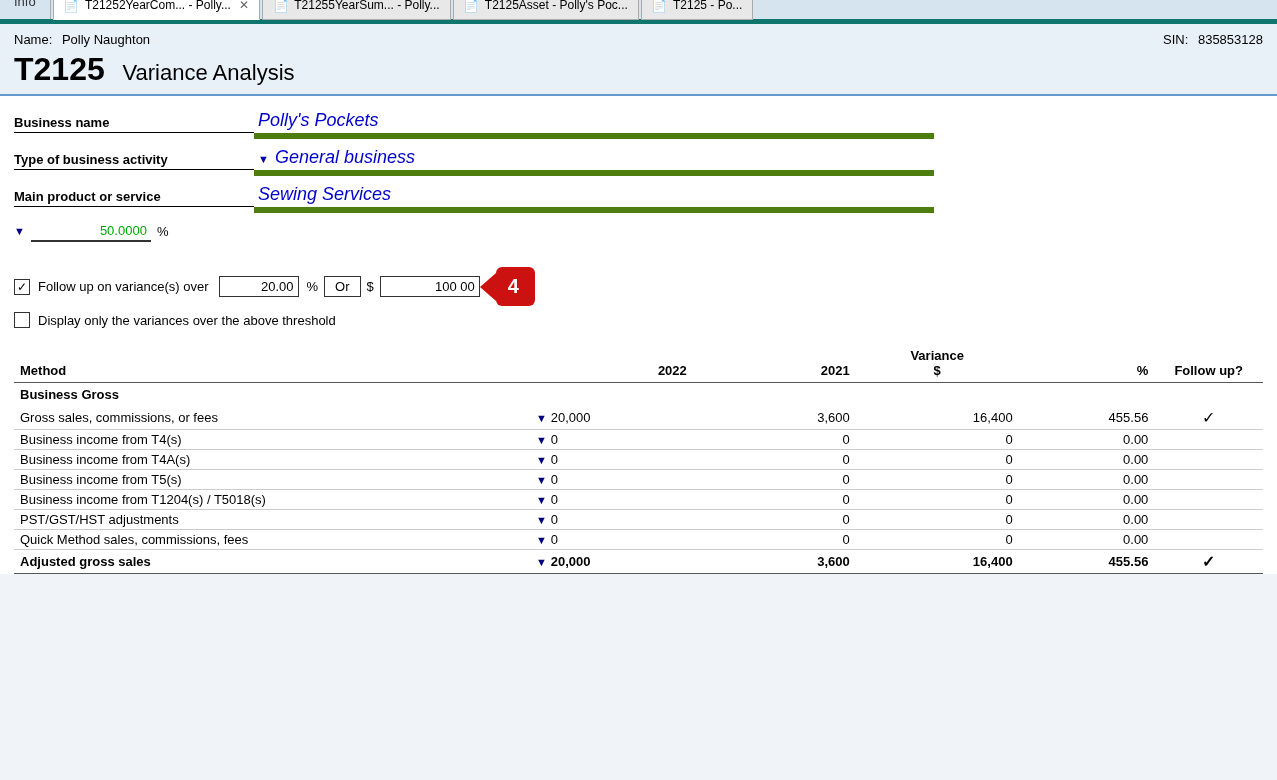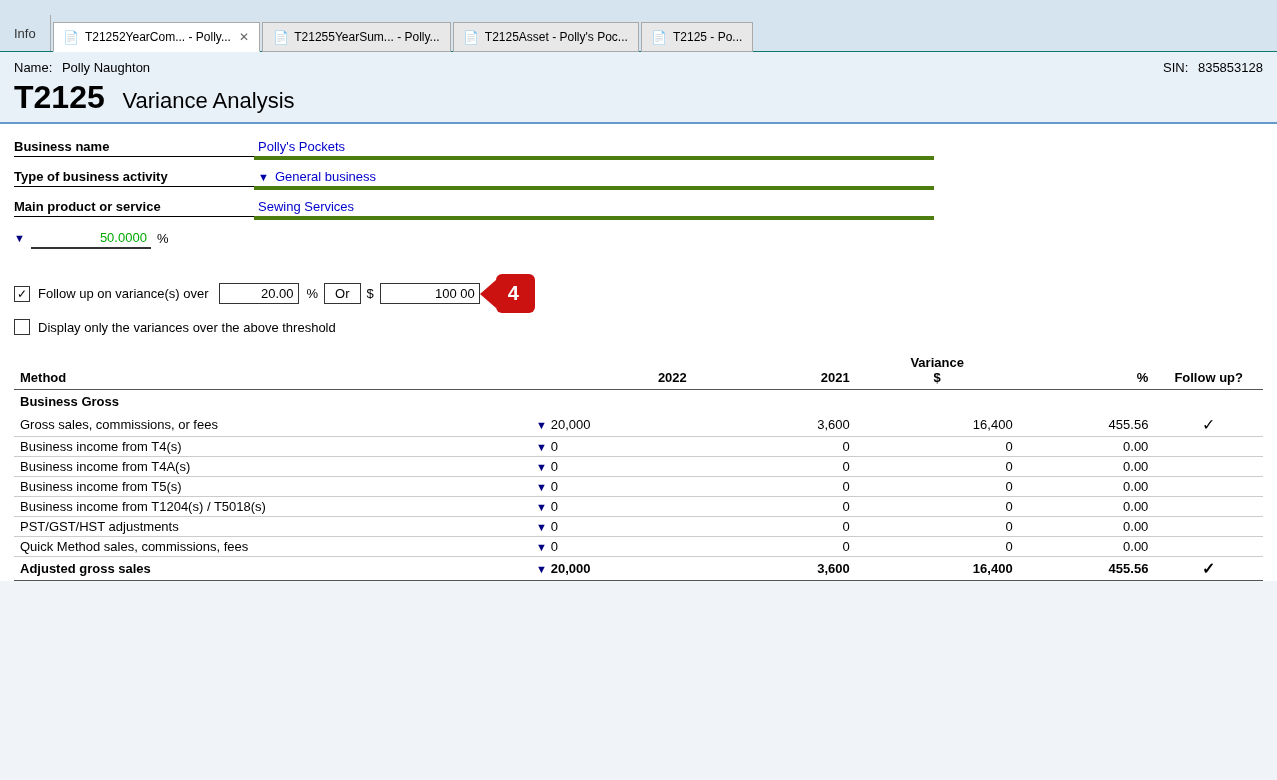--- a/index.html
+++ b/index.html
@@ -2,22 +2,22 @@
 <html><head>
   <meta charset="utf-8">
   <style>
     * { box-sizing: border-box; margin: 0; padding: 0; }
     body { font-family: Arial, sans-serif; font-size: 13px; background: #f0f4f8; }
 
     
     .tab-bar {
       display: flex;
       background: #d6e4f0;
-      border-bottom: 1px solid #0f766e;
-      height: 52px;
+      border-bottom: 5px solid #0f766e;
+      height: 24px;
       align-items: flex-end;
     }
     .tab-info {
       padding: 6px 14px;
       background: #d6e4f0;
       color: #333;
       font-size: 13px;
       height: 36px;
       display: flex;
       align-items: center;
@@ -101,25 +101,26 @@
     }
     .form-label {
       font-weight: bold;
       width: 240px;
       border-bottom: 1px solid black;
       padding-bottom: 2px;
       font-size: 13px;
     }
     .form-value {
       flex: 1;
-      border-bottom: 4px solid #4d7c0f;
+      border-bottom: 6px solid #4d7c0f;
       padding: 2px 4px;
       color: #0000cc;
-      font-size: 13px;
+      font-size: 18px;
       max-width: 680px;
+      font-style: italic;
     }
     .form-value.with-arrow::before {
       content: '▼';
       color: #0000aa;
       margin-right: 6px;
       font-size: 11px;
     }
     .taxpayer-row {
       display: flex;
       align-items: center;

